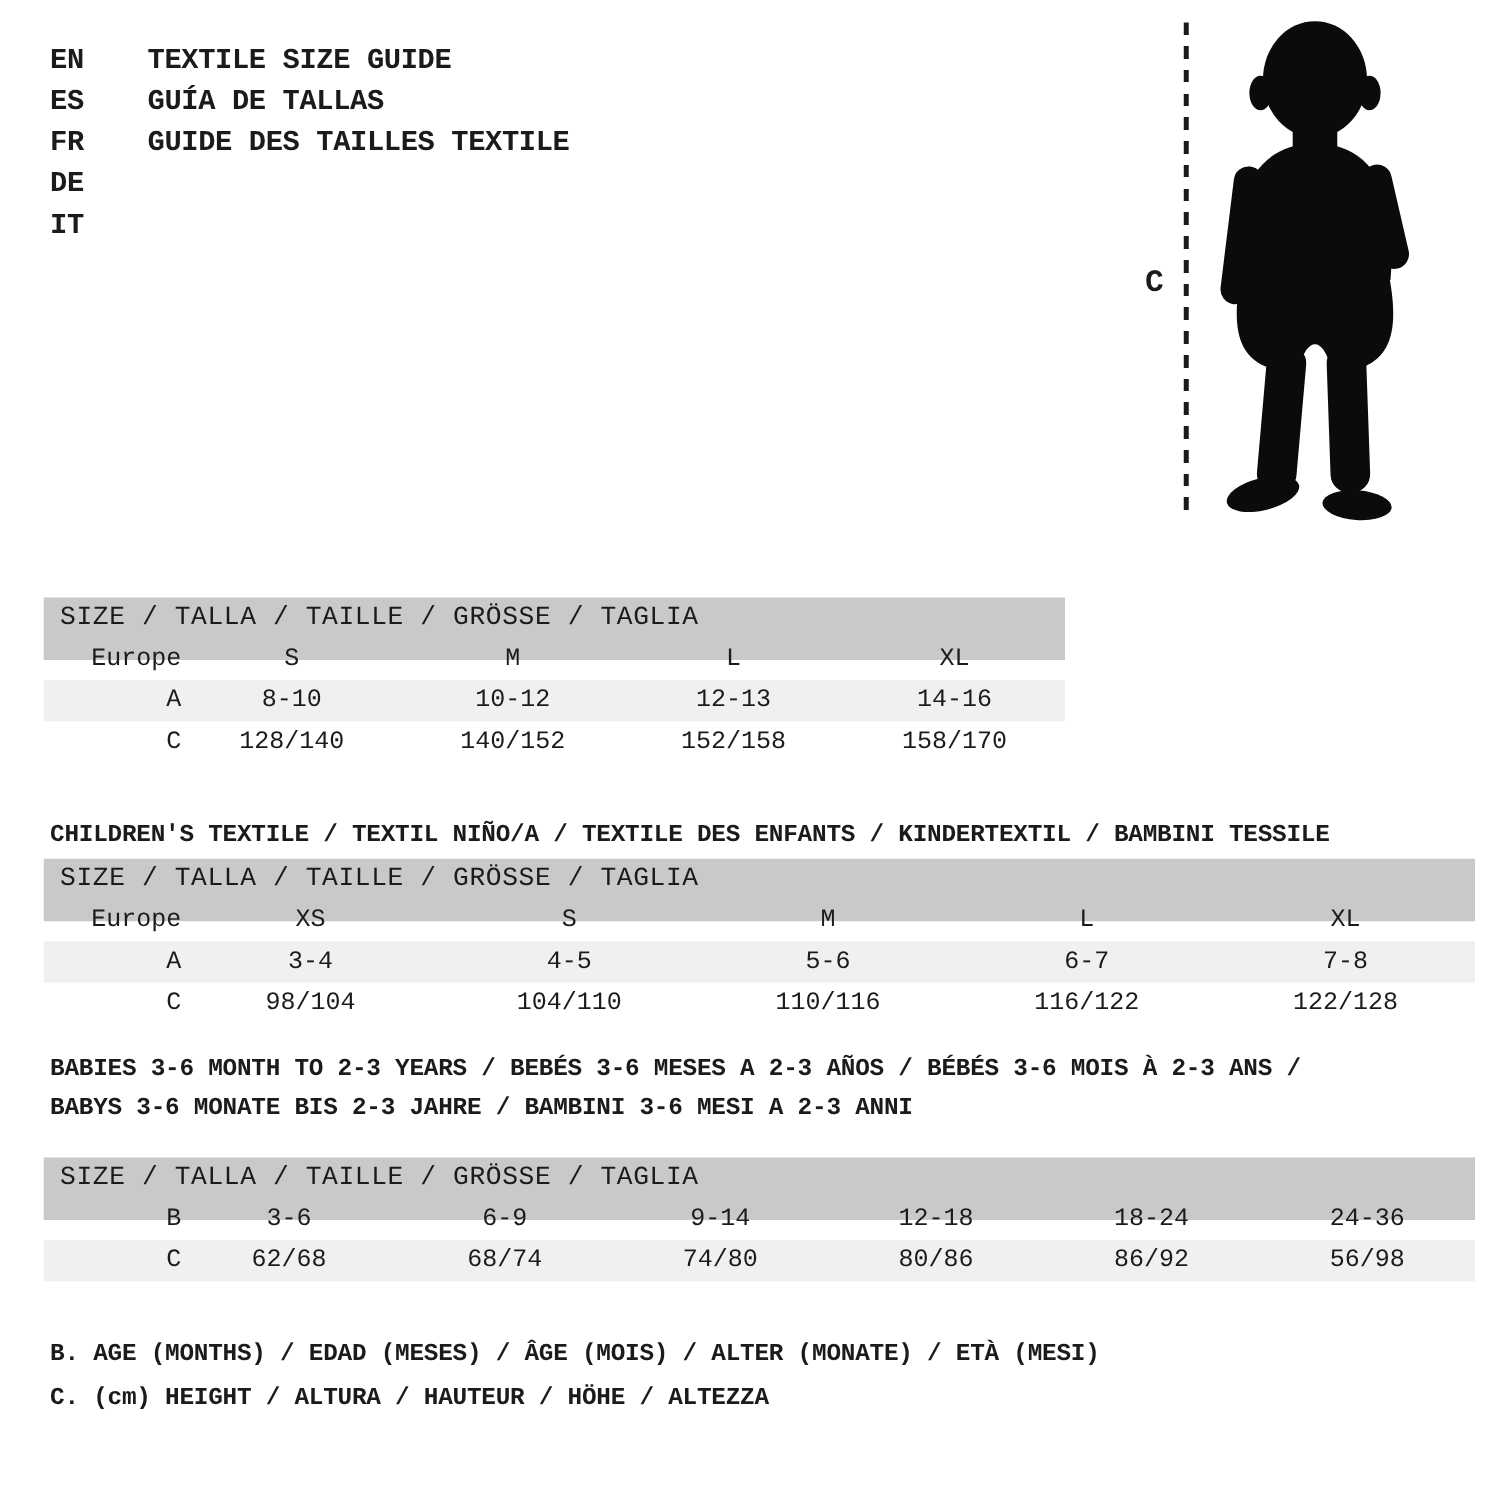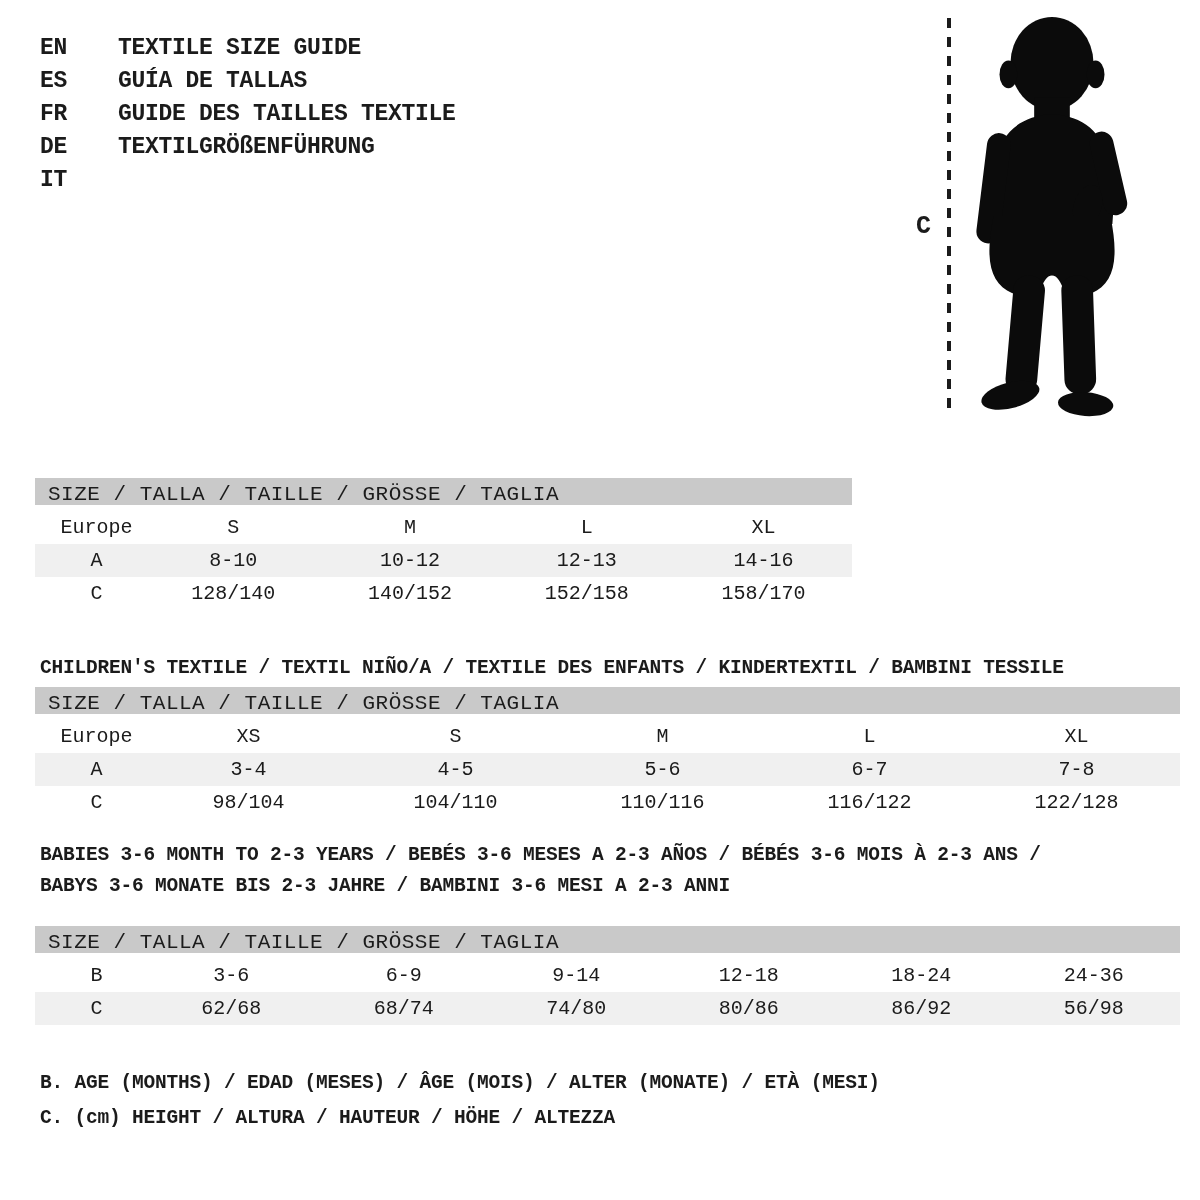--- a/index.html
+++ b/index.html
@@ -17,29 +17,29 @@
   .c-label{position:absolute;left:916px;top:212px;font-size:25px;font-weight:bold}
   .dash-line{
     position:absolute;left:947px;top:18px;width:4px;height:398px;
     background:repeating-linear-gradient(180deg,var(--text,#111) 0 10px,transparent 10px 19px);
   }
   .toddler{position:absolute;left:962px;top:12px;width:178px;height:406px;color:var(--silhouette,#0b0b0b)}
   
   .section-title{position:absolute;left:40px;font-size:19.5px;font-weight:bold;letter-spacing:-0.2px;white-space:nowrap}
   .title-lines{line-height:31px}
   .size-bar{
-    position:absolute;left:35px;height:27px;box-sizing:border-box;
+    position:absolute;left:35px;height:50px;box-sizing:border-box;
     background:var(--header-bar,#c9c9c9);
     font-size:21px;letter-spacing:0.5px;line-height:33px;padding-left:13px;white-space:nowrap;
   }
   .stable{position:absolute;left:35px}
   .trow{display:grid;height:33px;align-items:center;font-size:20px}
   .trow.hl{background:var(--row-highlight,#f0f0f0)}
   .cell{white-space:nowrap}
-  .cell.label{padding-left:13px;text-align:center}
+  .cell.label{padding-left:13px;text-align:right}
   .cell.value{text-align:center}
   
   .legend{position:absolute;left:40px;top:1066px}
   .legend-line{height:35px;line-height:35px;font-size:19.5px;font-weight:bold;letter-spacing:-0.2px;white-space:nowrap}
 </style>
 </head>
 <body>
 
 <div class="page">
 
@@ -51,21 +51,20 @@
     <div class="lang-row">
       <span class="lang-code">ES</span>
       <span class="lang-label">GUÍA DE TALLAS</span>
     </div>
     <div class="lang-row">
       <span class="lang-code">FR</span>
       <span class="lang-label">GUIDE DES TAILLES TEXTILE</span>
     </div>
     <div class="lang-row">
       <span class="lang-code">DE</span>
-      <span class="lang-label">TEXTILGRÖßENFÜHRUNG</span>
     </div>
     <div class="lang-row">
       <span class="lang-code">IT</span>
     </div>
   </div>
 
   <span class="c-label">C</span>
   <div class="dash-line"></div>
   <svg class="toddler" viewBox="0 0 178 410" xmlns="http://www.w3.org/2000/svg" aria-hidden="true">
     <g fill="currentColor">

